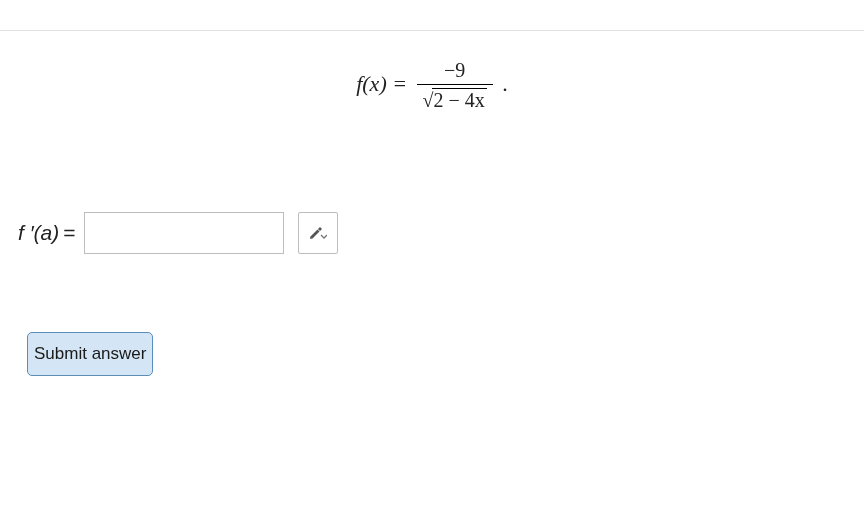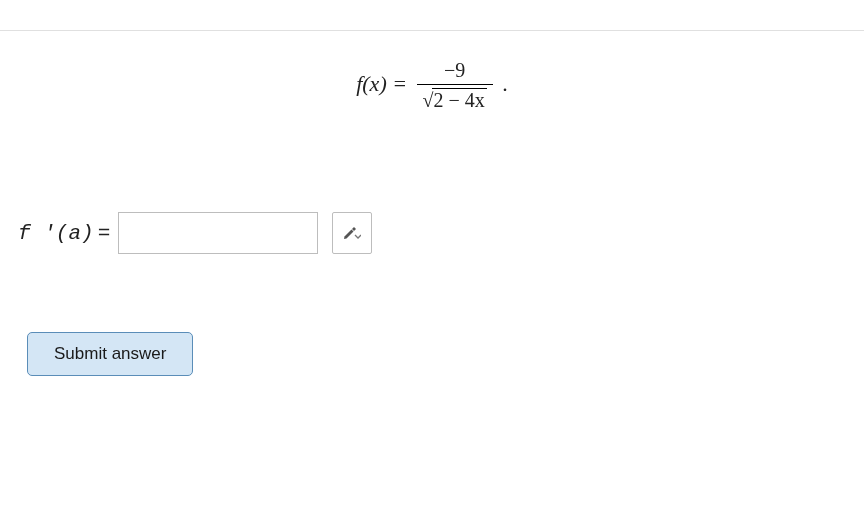--- a/index.html
+++ b/index.html
@@ -75,21 +75,21 @@
       margin-left: -2px;
     }
     .answer-row {
       display: flex;
       align-items: center;
       margin-left: 18px;
       margin-top: 100px;
     }
     .answer-label {
       font-size: 21px;
-      font-family: Liberation Mono, monospace;
+      font-family: Liberation Sans, sans-serif;
       font-style: italic;
       margin-right: 8px;
       text-align: center;
     }
     .answer-label .eq {
       font-style: normal;
       margin-left: 4px;
     }
     .answer-input {
       width: 200px;
@@ -113,21 +113,21 @@
       border-radius: 2px;
     }
     .submit-row {
       margin-left: 27px;
       margin-top: 78px;
     }
     .submit-button {
       background: #d4e6f5;
       border: 1px solid #5a8db8;
       border-radius: 5px;
-      padding: 11px 26px;
+      padding: 11px 6px;
       font-size: 17px;
       font-family: 'Segoe UI', Arial, sans-serif;
       color: #1a1a1a;
       cursor: pointer;
     }
     .pencil-icon {
       display: inline-block;
     }
   </style>
 </head>

